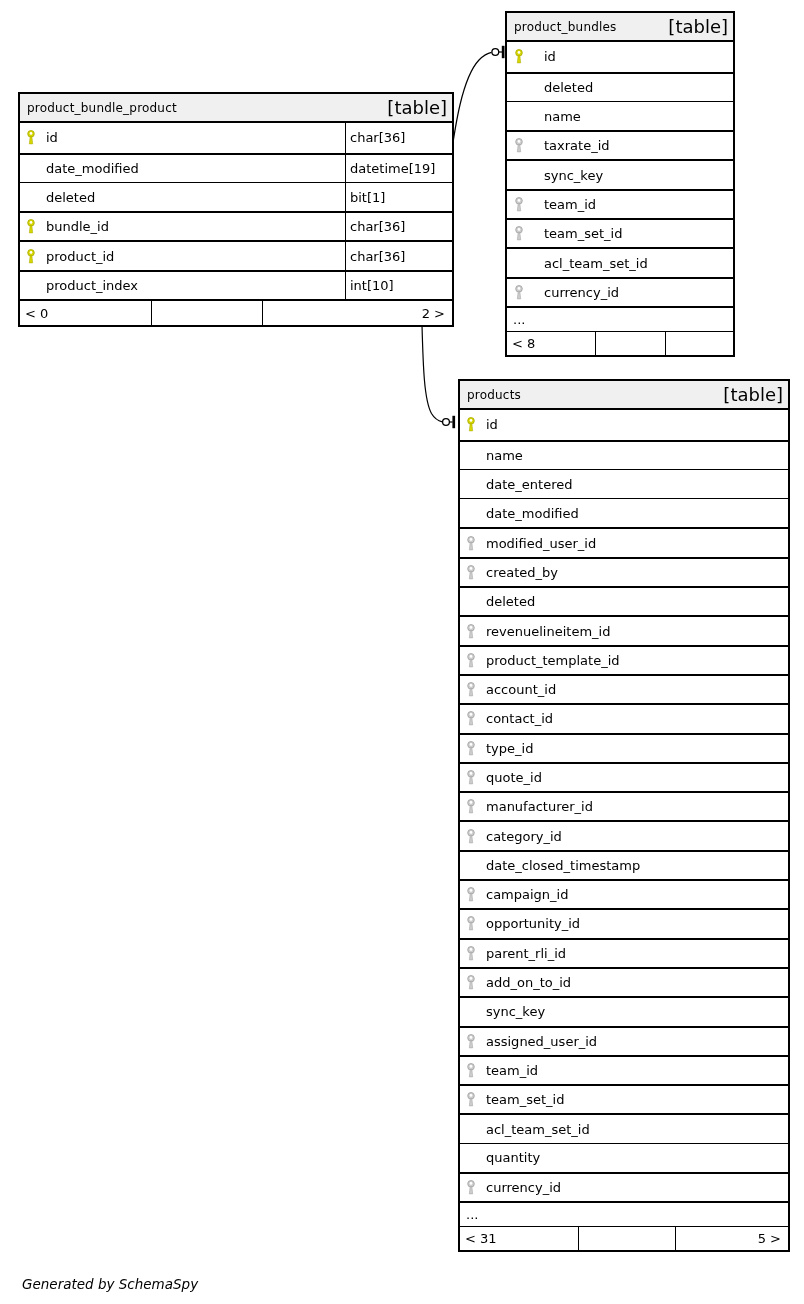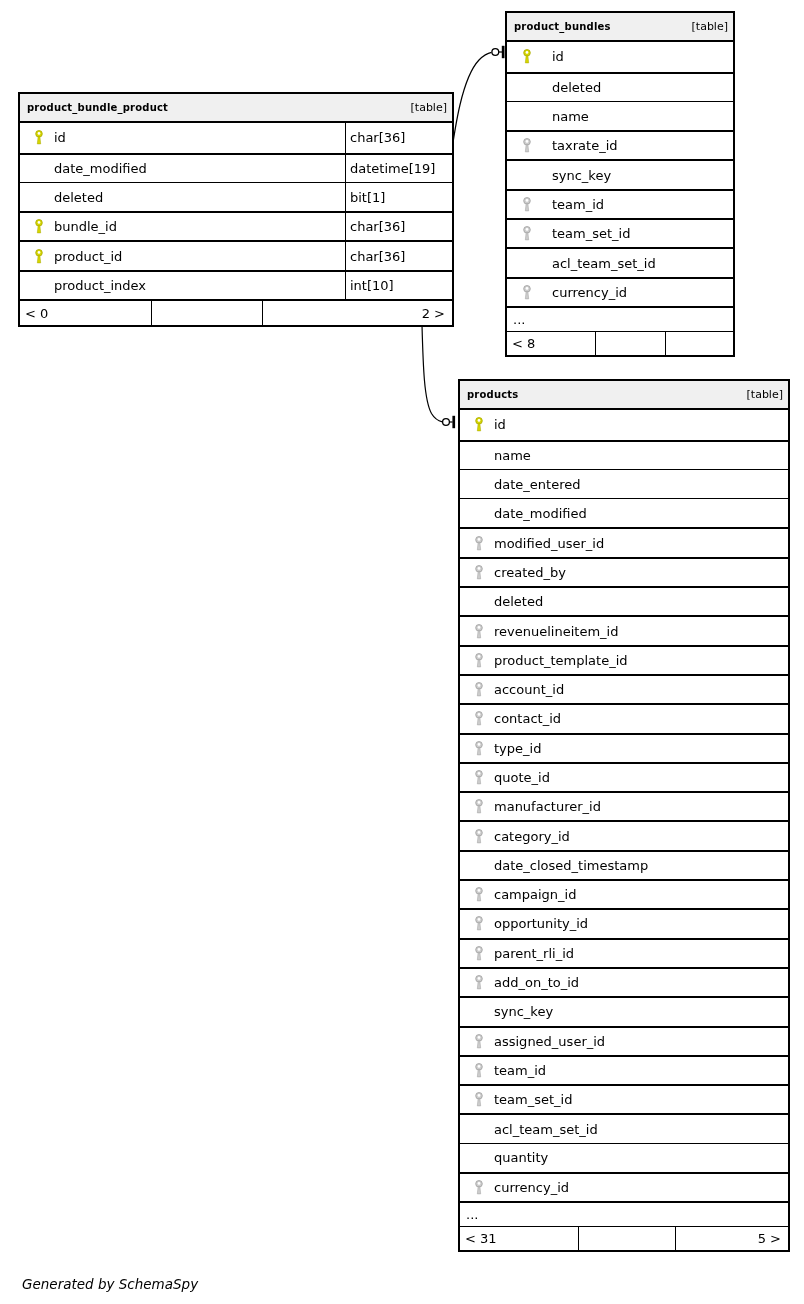--- a/index.html
+++ b/index.html
@@ -16,26 +16,26 @@
     position: absolute;
     border: 2px solid #000;
     background: #fff;
   }
   .thead {
     height: 29.3px; background: #f0f0f0;
     border-bottom: 2px solid #000;
     display: flex; align-items: center; justify-content: space-between;
     padding: 0 5px 0 7px;
   }
-  .tname { font-weight: bold; font-size: 10px; letter-spacing: 0.2px; text-align: center; }
-  .ttag  { font-size: 11px; }
+  .tname { font-weight: normal; font-size: 12px; letter-spacing: 0.2px; text-align: center; }
+  .ttag  { font-size: 18px; }
 
   .rows .row {
     height: 29.3px; display: flex; align-items: center;
-    border-top: 1px solid #000; background: #fff; padding-left: 8px;
+    border-top: 1px solid #000; background: #fff;
   }
   .rows .row.key-row, .rows .row.after-key { border-top-width: 2px; }
   .rows .row:first-child { border-top: 0 !important; }
 
   .key-slot { width: 20px; margin-left: 6px; display: flex; align-items: center; flex: none; }
   .wide .key-slot { width: 30px; margin-left: 7px; }
   .col-name { font-size: 13px; white-space: nowrap; }
   .col-type {
     width: 107px; margin-left: auto; align-self: stretch; flex: none;
     display: flex; align-items: center;

